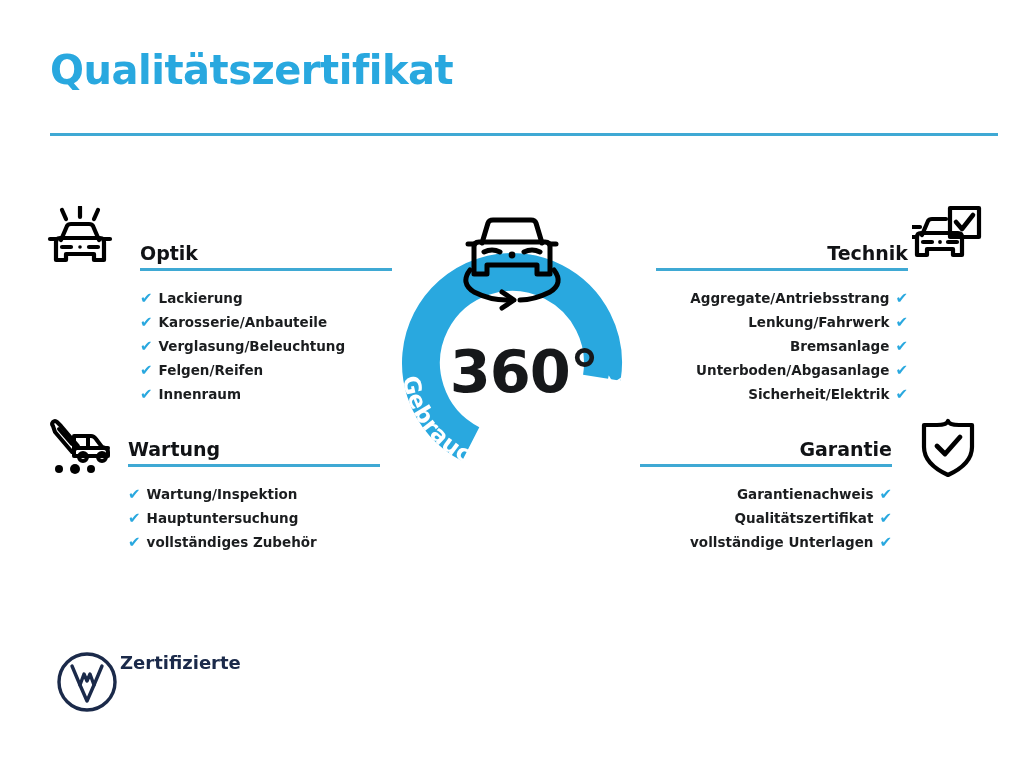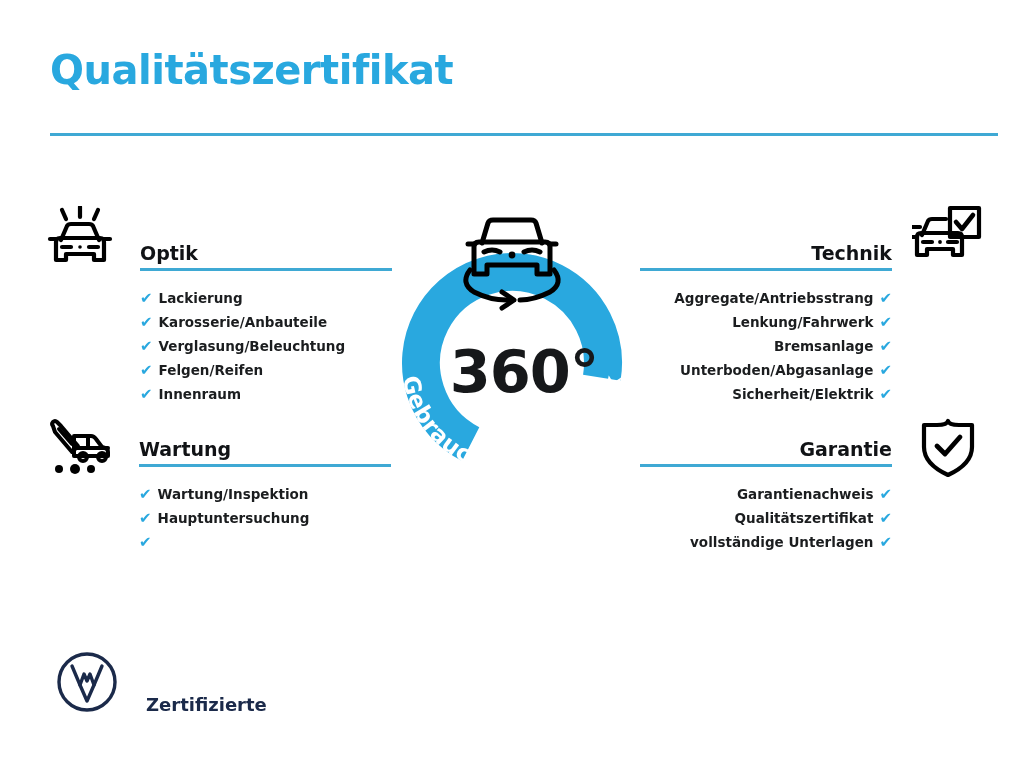--- a/index.html
+++ b/index.html
@@ -96,22 +96,22 @@
   .right .section-title { text-align: right; }
   .right .item { justify-content: flex-end; }
 
   .sec-icon {
     position: absolute;
     color: #000000;
   }
 
   
   #sec-optik    { left: 140px; top: 240px; width: 252px; }
-  #sec-wartung  { left: 139px; top: 436px; width: 252px; }
-  #sec-technik  { left: 640px; top: 240px; width: 252px; }
+  #sec-wartung  { left: 128px; top: 436px; width: 252px; }
+  #sec-technik  { left: 656px; top: 240px; width: 252px; }
   #sec-garantie { left: 640px; top: 436px; width: 252px; }
 
   #icon-optik    { left: 47px;  top: 206px; }
   #icon-wartung  { left: 47px;  top: 418px; }
   #icon-technik  { left: 912px; top: 205px; }
   #icon-garantie { left: 919px; top: 417px; }
 
   
   .badge {
     position: absolute;
@@ -132,22 +132,22 @@
     color: #16181a;
     letter-spacing: -1px;
   }
 
   
   .brand {
     position: absolute;
     left: 56px;
     top: 651px;
     display: flex;
-    align-items: flex-end;
-    gap: 28px;
+    align-items: flex-start;
+    gap: 2px;
   }
   .brand-mark { flex: 0 0 auto; }
   .brand-text {
     font-size: 18px;
     font-weight: bold;
     color: #1b2a4a;
     line-height: 24px;
     white-space: nowrap;
   }
 </style>
@@ -235,20 +235,21 @@
       <li class="item">
         <span class="check">✔</span>
         <span>Wartung/Inspektion</span>
       </li>
       <li class="item">
         <span class="check">✔</span>
         <span>Hauptuntersuchung</span>
       </li>
       <li class="item">
         <span class="check">✔</span>
+        <span>vollständiges Zubehör</span>
       </li>
     </ul>
   </div>
 
   <div class="sec-icon" id="icon-technik">
     <svg width="70" height="62" viewBox="0 0 70 62" fill="none" stroke="#000" stroke-width="4.2" stroke-linecap="round" stroke-linejoin="round">
 
       <rect x="38" y="3" width="29" height="29"></rect>
       <path d="M44 17 L50 24 L61 10" stroke-width="4.6"></path>
 

